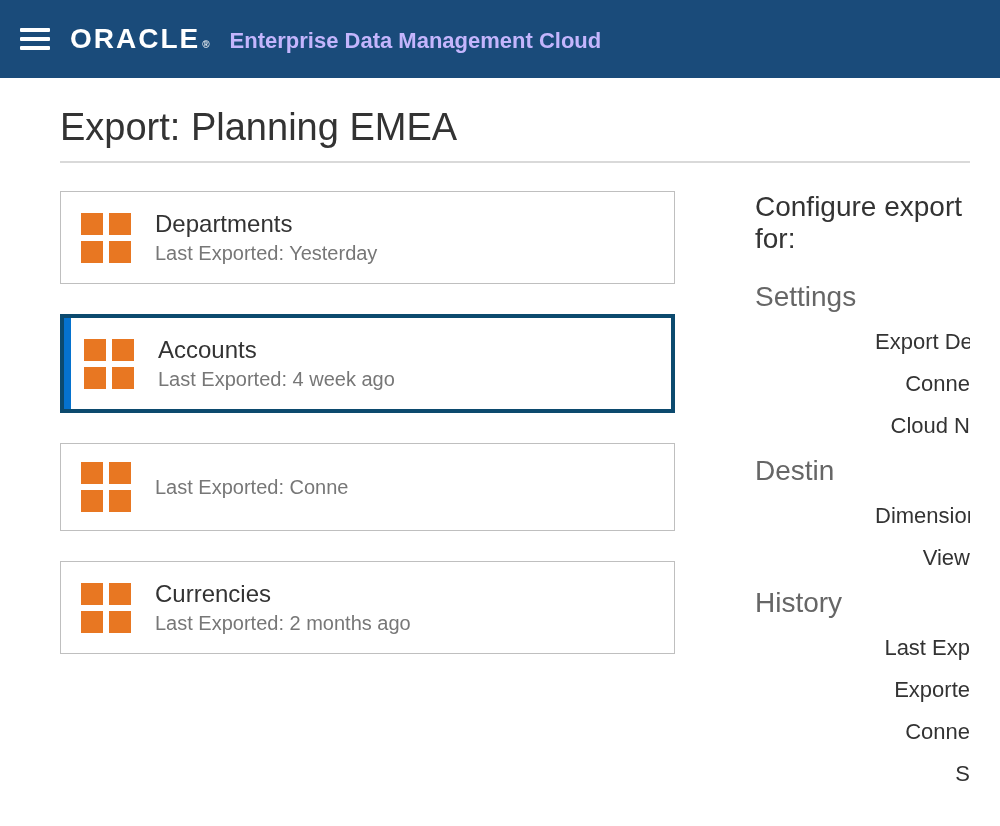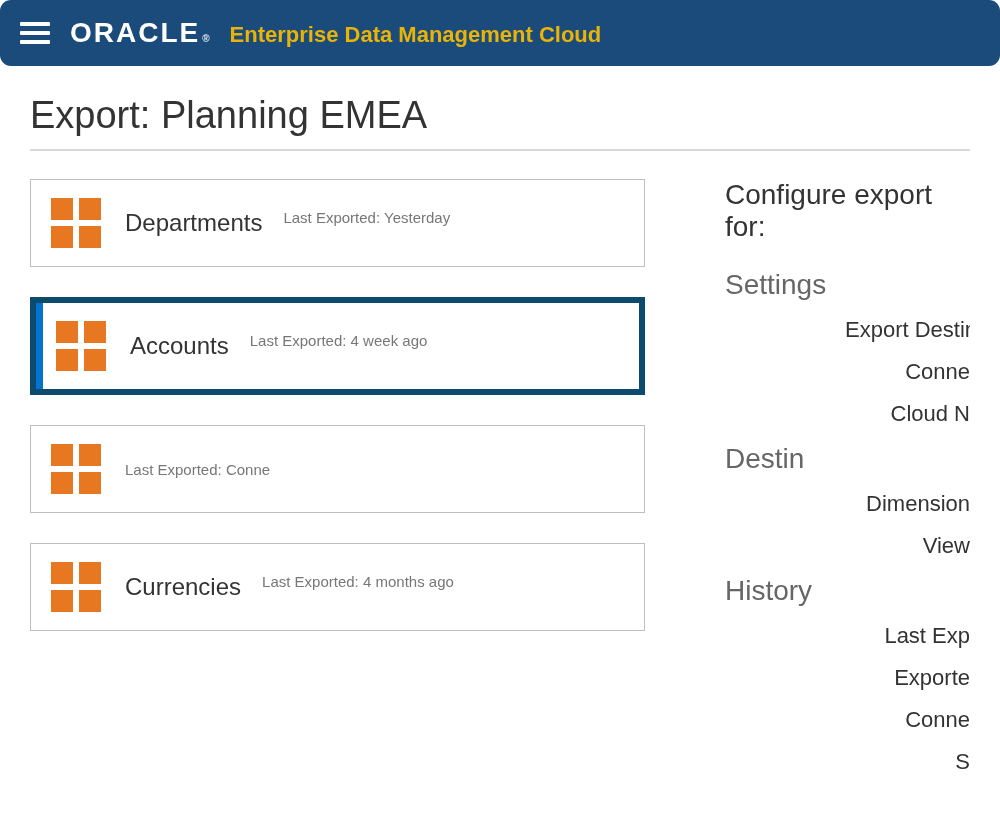--- a/index.html
+++ b/index.html
@@ -8,26 +8,25 @@
       width: 1000px;
       height: 826px;
       overflow: hidden;
       background: #fff;
     }
 
     
     .header {
       background: #1a4b7a;
       color: #fff;
-      height: 66px;
+      height: 78px;
       display: flex;
       align-items: center;
       padding: 0 20px;
       gap: 20px;
-      border-radius: 11px;
     }
     .hamburger {
       display: flex;
       flex-direction: column;
       justify-content: space-between;
       width: 30px;
       height: 22px;
       cursor: pointer;
     }
     .hamburger span {
@@ -51,26 +50,27 @@
     }
     .reg {
       font-size: 10px;
       vertical-align: super;
       margin-left: 2px;
       opacity: .9;
     }
     .product-name {
       font-size: 22px;
       font-weight: 600;
-      color: #eab308;
+      color: #c4b5fd;
     }
 
     
     .page {
       padding: 28px 30px 0 30px;
+      margin-left: 30px;
     }
     .page-title {
       font-size: 38px;
       font-weight: 400;
       color: #333;
       margin-bottom: 12px;
     }
     .divider {
       border: none;
       border-top: 2px solid #d9d9d9;
@@ -95,42 +95,42 @@
       padding: 18px 20px;
       display: flex;
       align-items: center;
       gap: 24px;
       margin-bottom: 30px;
       cursor: pointer;
       position: relative;
       background: #fff;
     }
     .dim-card.selected {
-      border: 6px solid #0c4a6e;
+      border: 4px solid #0c4a6e;
     }
     .dim-card.selected::before {
       content: "";
       position: absolute;
       left: 0; top: 0; bottom: 0;
       width: 7px;
       background: #0572ce;
     }
     .grid-icon {
       width: 50px;
       height: 50px;
       display: grid;
       grid-template-columns: 1fr 1fr;
       grid-template-rows: 1fr 1fr;
       gap: 6px;
       flex-shrink: 0;
     }
     .grid-icon span { background: #e87722; }
-    .dim-text { display: flex; flex-direction: row; gap: 21px; }
+    .dim-text { display: flex; flex-direction: column; gap: 4px; }
     .dim-name { font-size: 24px; color: #333; }
-    .dim-meta { font-size: 15px; color: #777; }
+    .dim-meta { font-size: 20px; color: #777; }
 
     
     .right-group-title {
       font-size: 28px;
       color: #666;
       margin-top: 6px;
       margin-bottom: 16px;
     }
     .right-field {
       font-size: 22px;
@@ -206,21 +206,21 @@
           </div>
           <div class="dim-card">
             <div class="grid-icon">
               <span></span>
               <span></span>
               <span></span>
               <span></span>
             </div>
             <div class="dim-text">
               <div class="dim-name">Currencies</div>
-              <div class="dim-meta">Last Exported: 4 months ago</div>
+              <div class="dim-meta">Last Exported: 2 months ago</div>
             </div>
           </div>
         </div>
     </div>
 
     <div class="col-right right-pane">
       <h2 class="section-heading">Configure export for:</h2>
       <div id="right-groups">
           <div class="right-group-title">Settings</div>
           <div class="fields">

